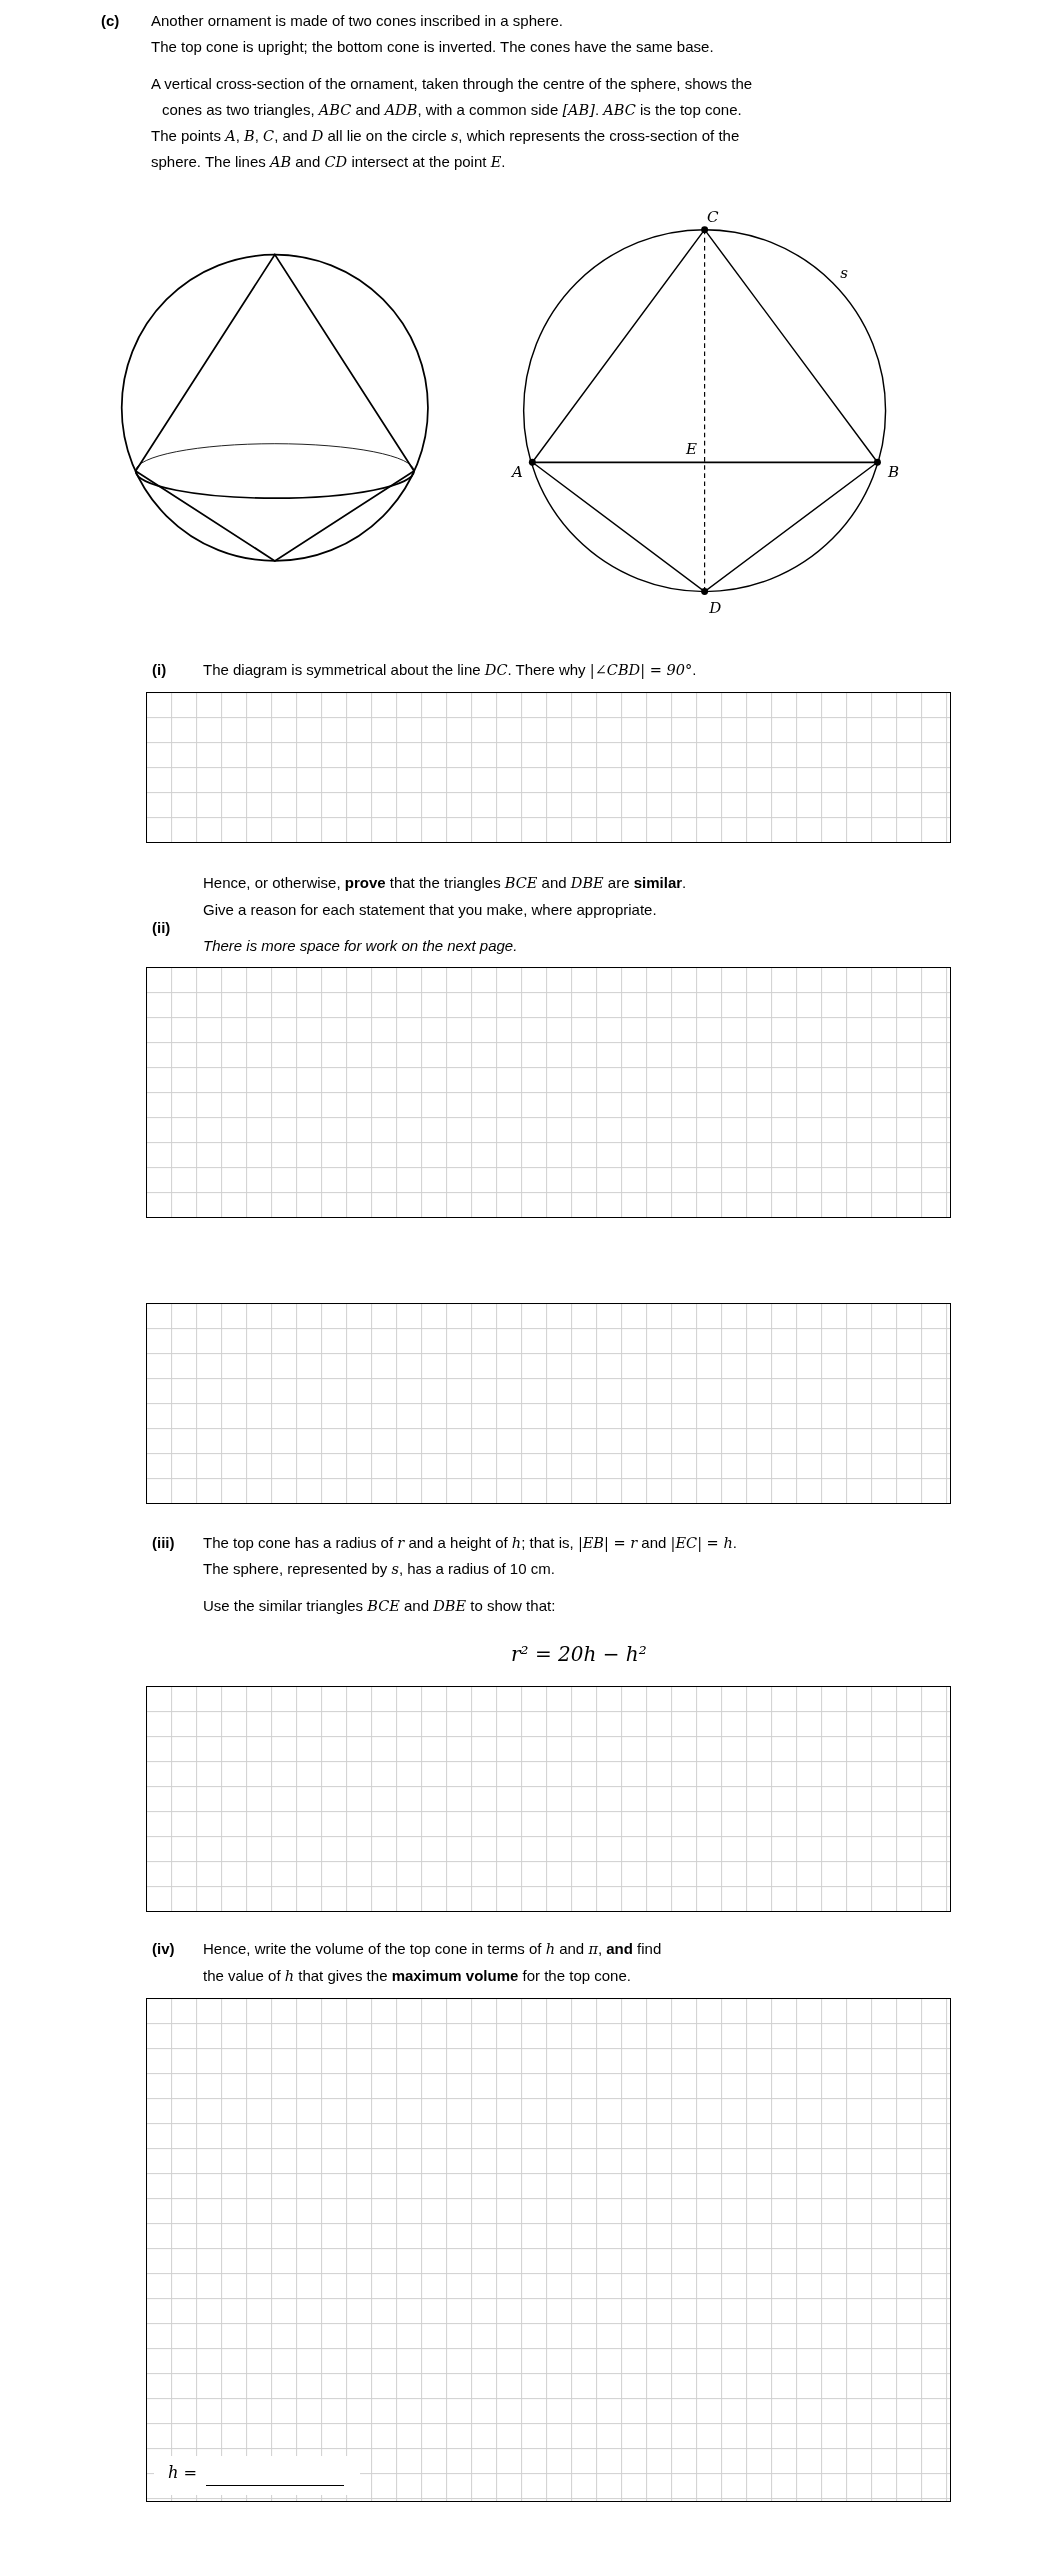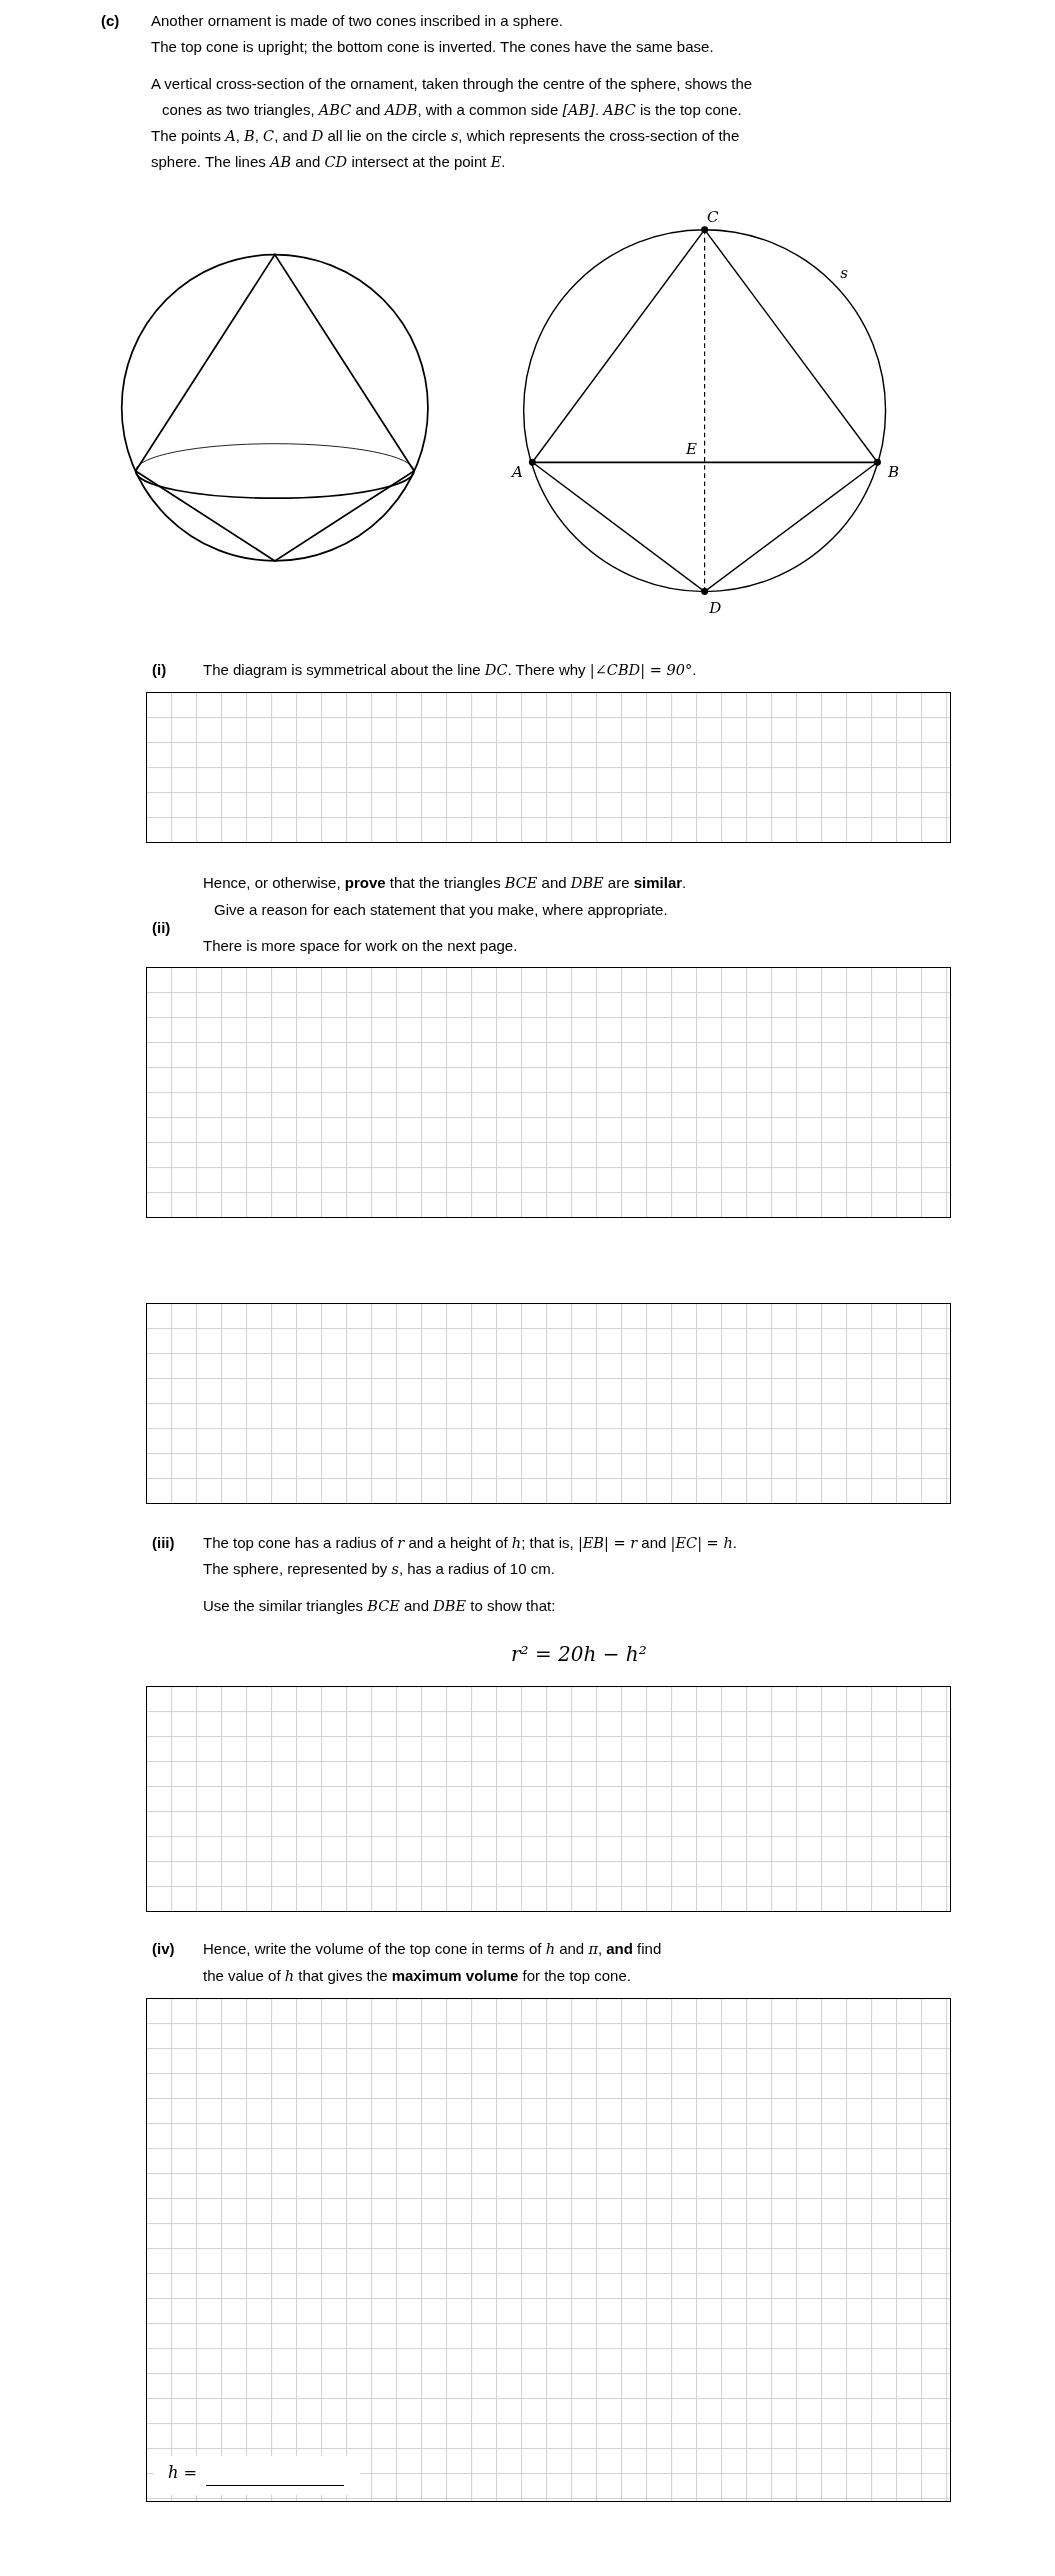--- a/index.html
+++ b/index.html
@@ -2,21 +2,21 @@
 <html style="font-size:9.3px"><head>
 <meta charset="utf-8">
 <style>
   html, body { margin:0; padding:0; background:#ffffff; }
   body { width:1056px; height:2576px; position:relative; overflow:hidden;
          font-family:"Liberation Sans", sans-serif; color:#000; }
   .t { position:absolute; font-size:15px; line-height:26px; white-space:nowrap; }
   .lbl { position:absolute; font-size:15px; line-height:26px; font-weight:bold; }
   .m { font-family:"DejaVu Serif", serif; font-style:italic; font-size:14.5px; }
   b { font-weight:bold; }
-  .it { }
+  .it { font-style:italic; }
   .grid { position:absolute; left:146px; width:805px; box-sizing:border-box;
           border:1.7px solid #000;
           background-color:#fff;
           background-image:
             linear-gradient(to right, #cfcfcf 0.9px, transparent 0.9px),
             linear-gradient(to bottom, #cfcfcf 0.9px, transparent 0.9px);
           background-size:25px 25px;
           background-position:-0.9px -0.9px; }
   .ansbox { position:absolute; left:154px; top:2456px; width:206px; height:39px; background:#fff; }
   .ansline { position:absolute; left:206px; top:2485px; width:138px; height:1.2px; background:#000; }
@@ -77,21 +77,21 @@
 <div class="lbl" style="left:152px;top:657px;">(i)</div>
 <div class="t" style="left:203px;top:657px;">
   <span>The diagram is symmetrical about the line </span><span class="m">DC</span><span>.  There why </span><span class="m">|∠CBD| = 90°</span><span>.</span>
 </div>
 <div class="grid" style="top:692px;height:151px;"></div>
 
 <div class="lbl" style="left:152px;top:870px;margin-top:45px;">(ii)</div>
 <div class="t" style="left:203px;top:870px;">
   <span>Hence, or otherwise, </span><b>prove</b><span> that the triangles </span><span class="m">BCE</span><span> and </span><span class="m">DBE</span><span> are </span><b>similar</b><span>.</span>
 </div>
-<div class="t" style="left:214px;top:897px;text-align:center;">Give a reason for each statement that you make, where appropriate.</div>
+<div class="t" style="left:203px;top:897px;text-align:center;">Give a reason for each statement that you make, where appropriate.</div>
 <div class="t it" style="left:203px;top:933px;">There is more space for work on the next page.</div>
 <div class="grid" style="top:967px;height:251px;"></div>
 <div class="grid" style="top:1303px;height:201px;"></div>
 
 <div class="lbl" style="left:152px;top:1530px;">(iii)</div>
 <div class="t" style="left:203px;top:1530px;">
   <span>The top cone has a radius of </span><span class="m">r</span><span> and a height of </span><span class="m">h</span><span>;  that is, </span><span class="m">|EB| = r</span><span> and </span><span class="m">|EC| = h</span><span>.</span>
 </div>
 <div class="t" style="left:203px;top:1556px;">
   <span>The sphere, represented by </span><span class="m">s</span><span>, has a radius of 10 cm.</span>

